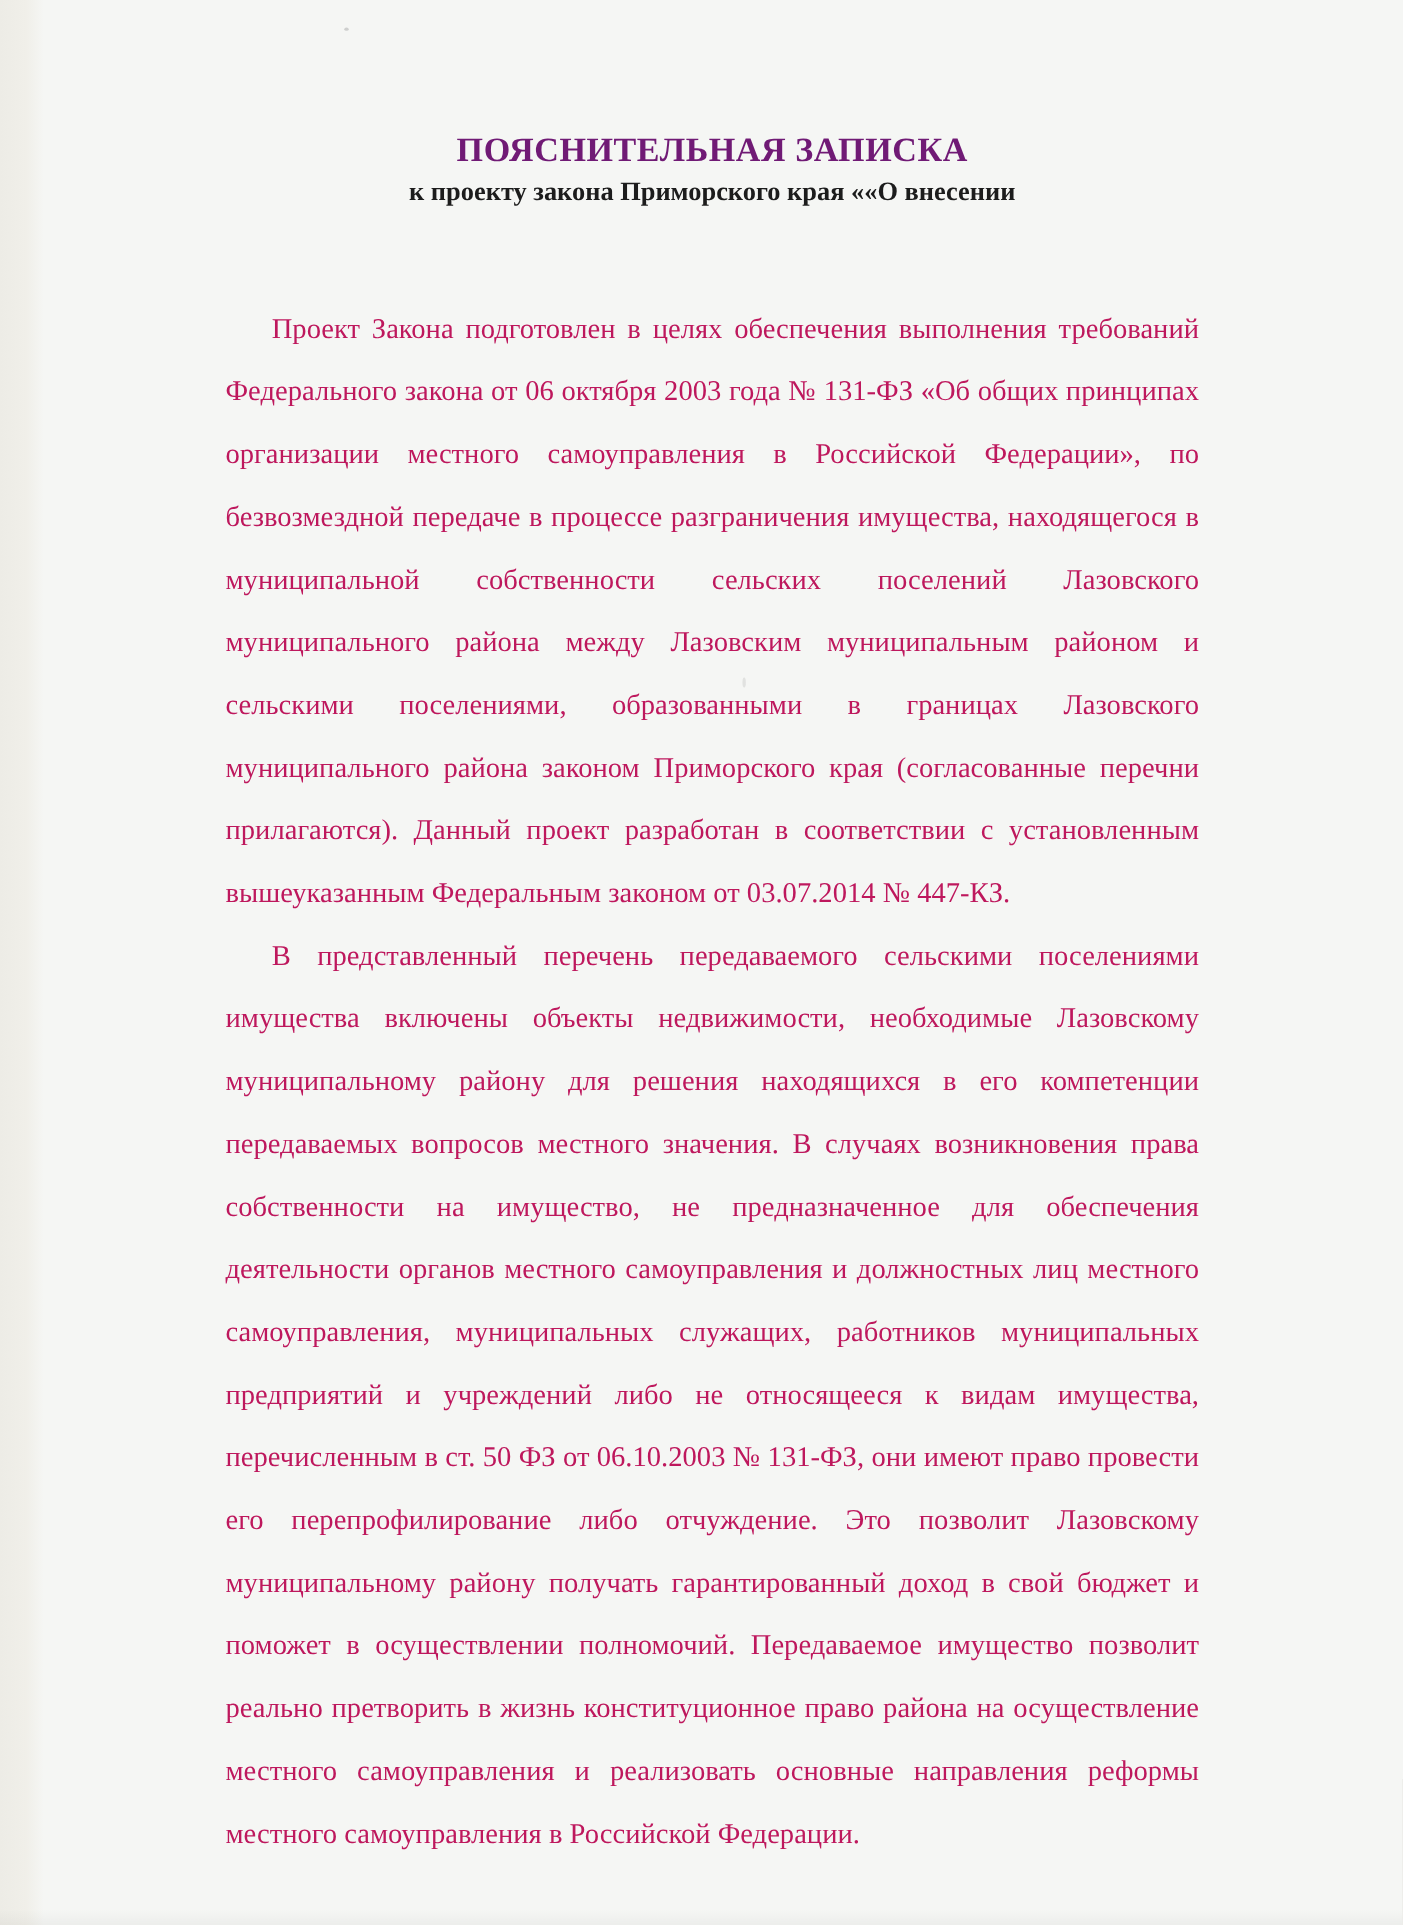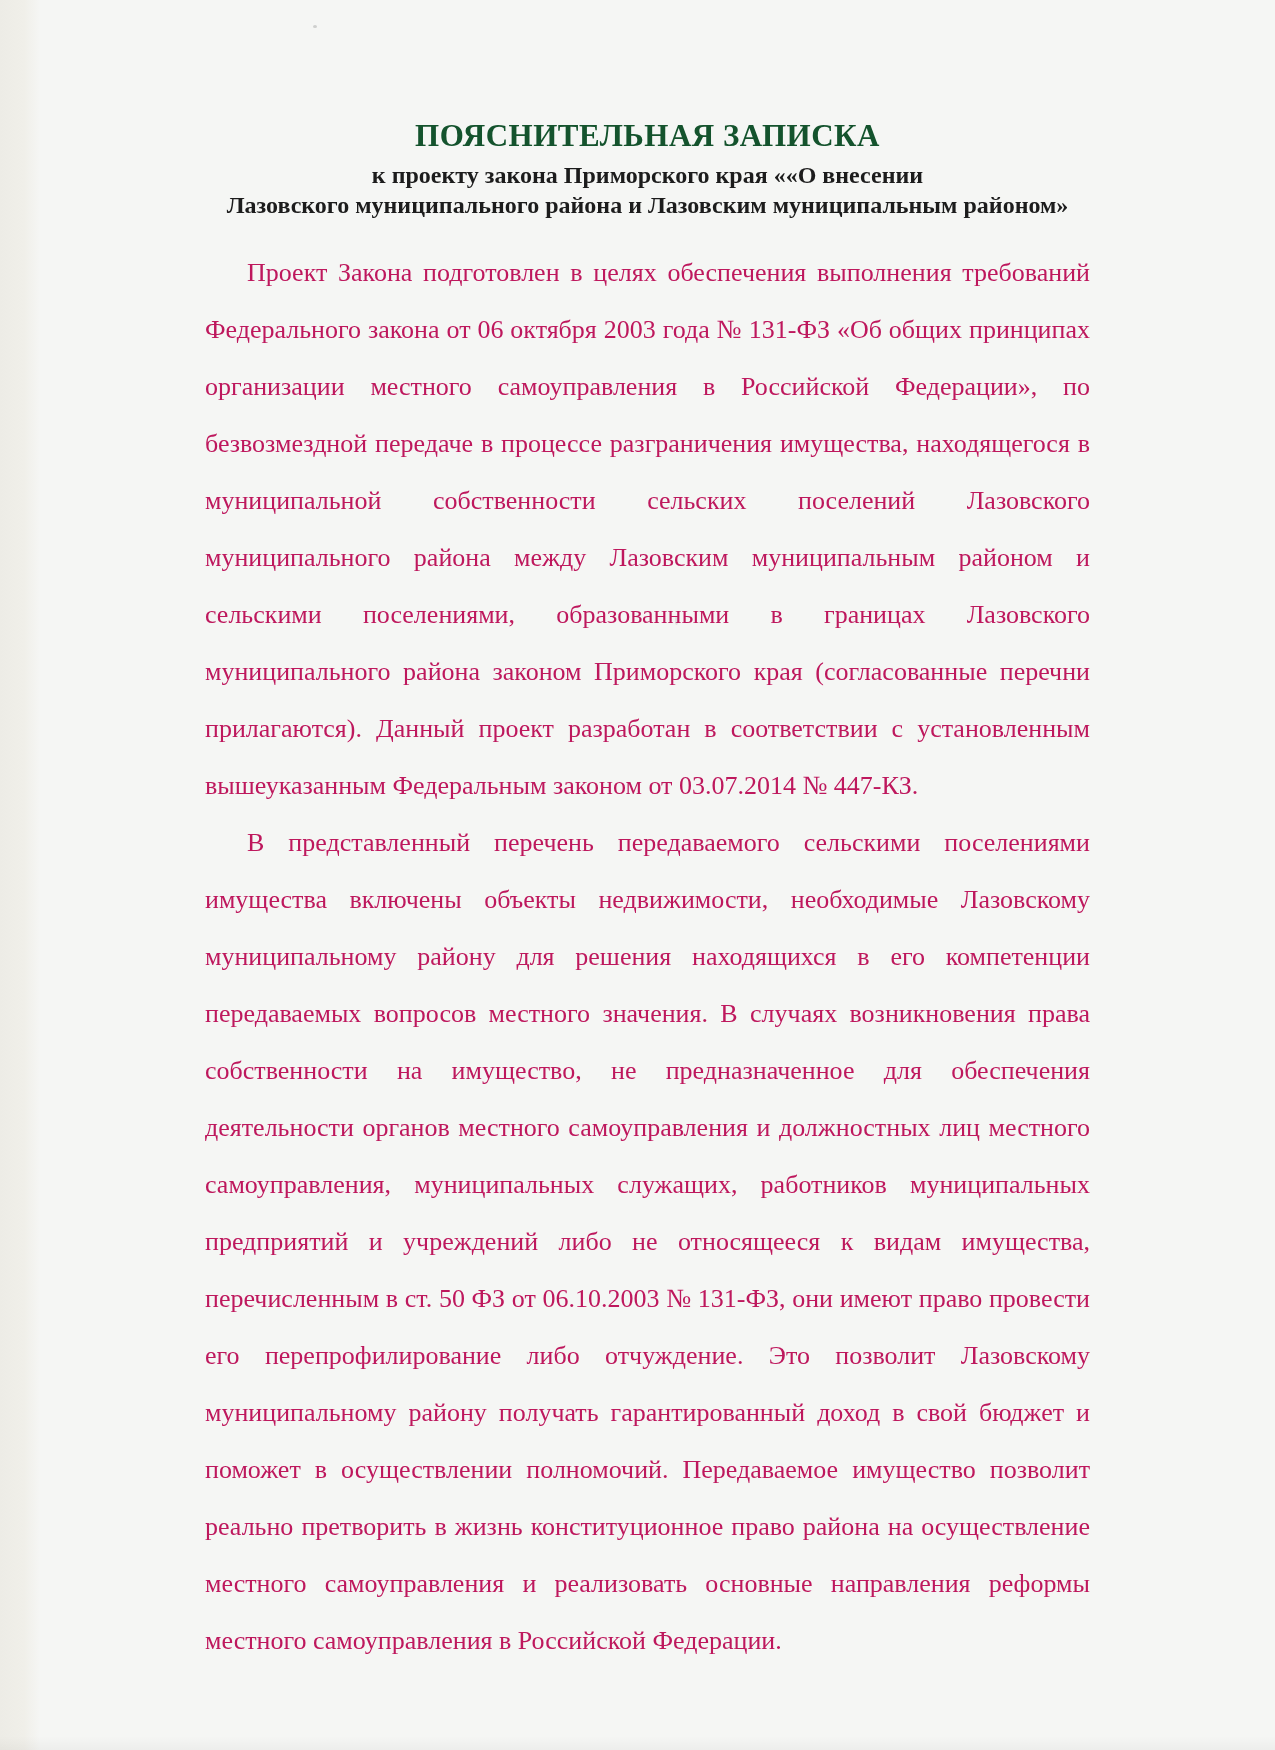--- a/index.html
+++ b/index.html
@@ -40,29 +40,29 @@
     left: 205px;
     top: 118px;
     width: 885px;
   }
   .heading {
     margin: 0 0 6px 0;
     font-size: 31px;
     font-weight: bold;
     text-align: center;
     letter-spacing: 0.5px;
-    color: #14532d;
+    color: #701a75;
   }
   .subtitle {
     text-align: center;
     font-weight: bold;
     font-size: 24px;
     line-height: 30px;
     color: #1c1c1c;
-    margin-bottom: 24px;
+    margin-bottom: 80px;
   }
   .body-par {
     margin: 0;
     font-size: 26px;
     line-height: 57px;
     text-align: justify;
     text-indent: 42px;
     color: #be185d;
   }
 </style>
@@ -75,21 +75,20 @@
   <div class="scan-shadow-bottom"></div>
   <div class="speck" style="left:313px; top:25px; width:4px; height:3px;"></div>
   <div class="speck" style="left:675px; top:616px; width:3px; height:9px; opacity:.5;"></div>
 
   <div class="content">
 
     <h1 class="heading">ПОЯСНИТЕЛЬНАЯ ЗАПИСКА</h1>
 
     <div class="subtitle">
       <div>к проекту закона Приморского края ««О внесении</div>
-      <div>Лазовского муниципального района  и Лазовским муниципальным районом»</div>
     </div>
 
     <p class="body-par">Проект Закона подготовлен в целях обеспечения выполнения требований Федерального закона от 06 октября 2003 года № 131-ФЗ «Об общих принципах организации местного самоуправления в Российской Федерации», по безвозмездной передаче в процессе разграничения имущества, находящегося в муниципальной собственности сельских поселений Лазовского муниципального района между Лазовским муниципальным районом и сельскими поселениями, образованными в границах Лазовского муниципального района законом Приморского края (согласованные перечни прилагаются). Данный проект разработан в соответствии с установленным вышеуказанным Федеральным законом от 03.07.2014 № 447-КЗ.</p>
 
     <p class="body-par">В представленный перечень передаваемого сельскими поселениями имущества включены объекты недвижимости, необходимые Лазовскому муниципальному району для решения находящихся  в его компетенции передаваемых вопросов местного значения. В случаях возникновения права собственности на имущество, не предназначенное для обеспечения деятельности органов местного самоуправления и должностных лиц местного самоуправления, муниципальных служащих, работников муниципальных предприятий и учреждений либо не относящееся к видам имущества, перечисленным в ст. 50 ФЗ от 06.10.2003 № 131-ФЗ, они имеют право провести его перепрофилирование либо отчуждение. Это позволит Лазовскому муниципальному району получать гарантированный доход в свой бюджет и поможет в осуществлении полномочий. Передаваемое имущество позволит реально претворить  в жизнь конституционное право района на осуществление местного самоуправления и реализовать основные направления реформы местного самоуправления в Российской Федерации.</p>
 
   </div>
 </div>
 
 </body></html>

